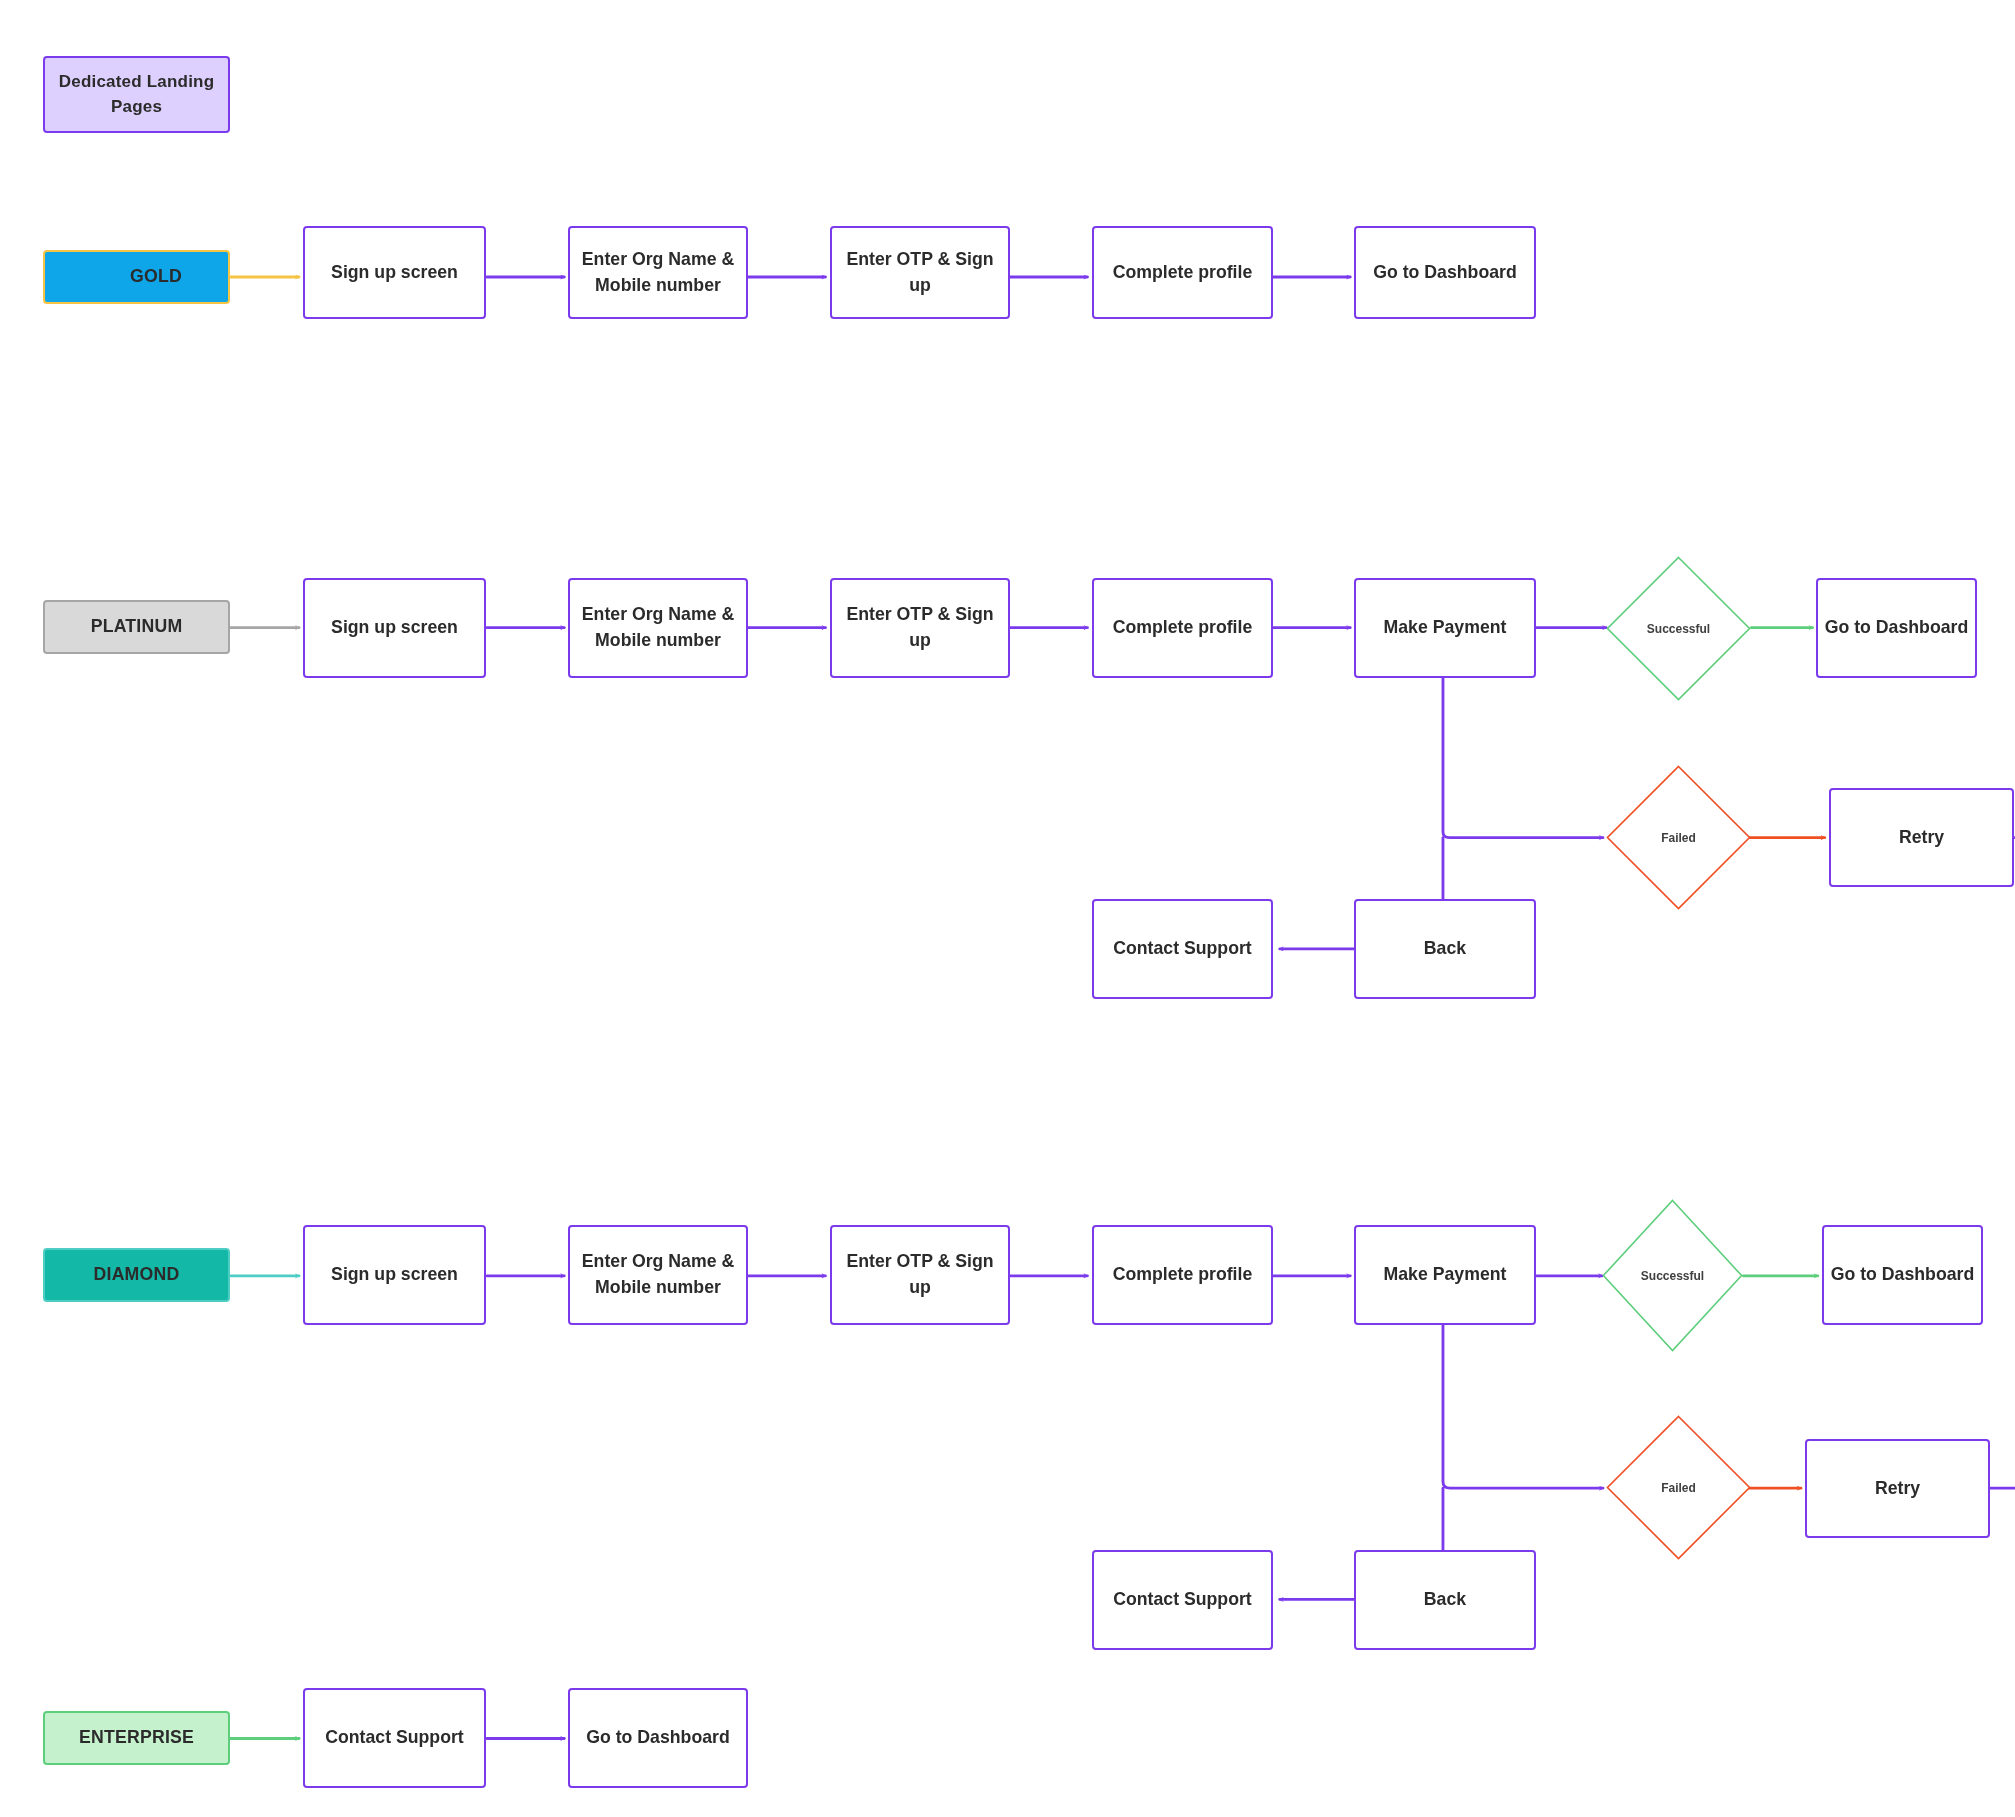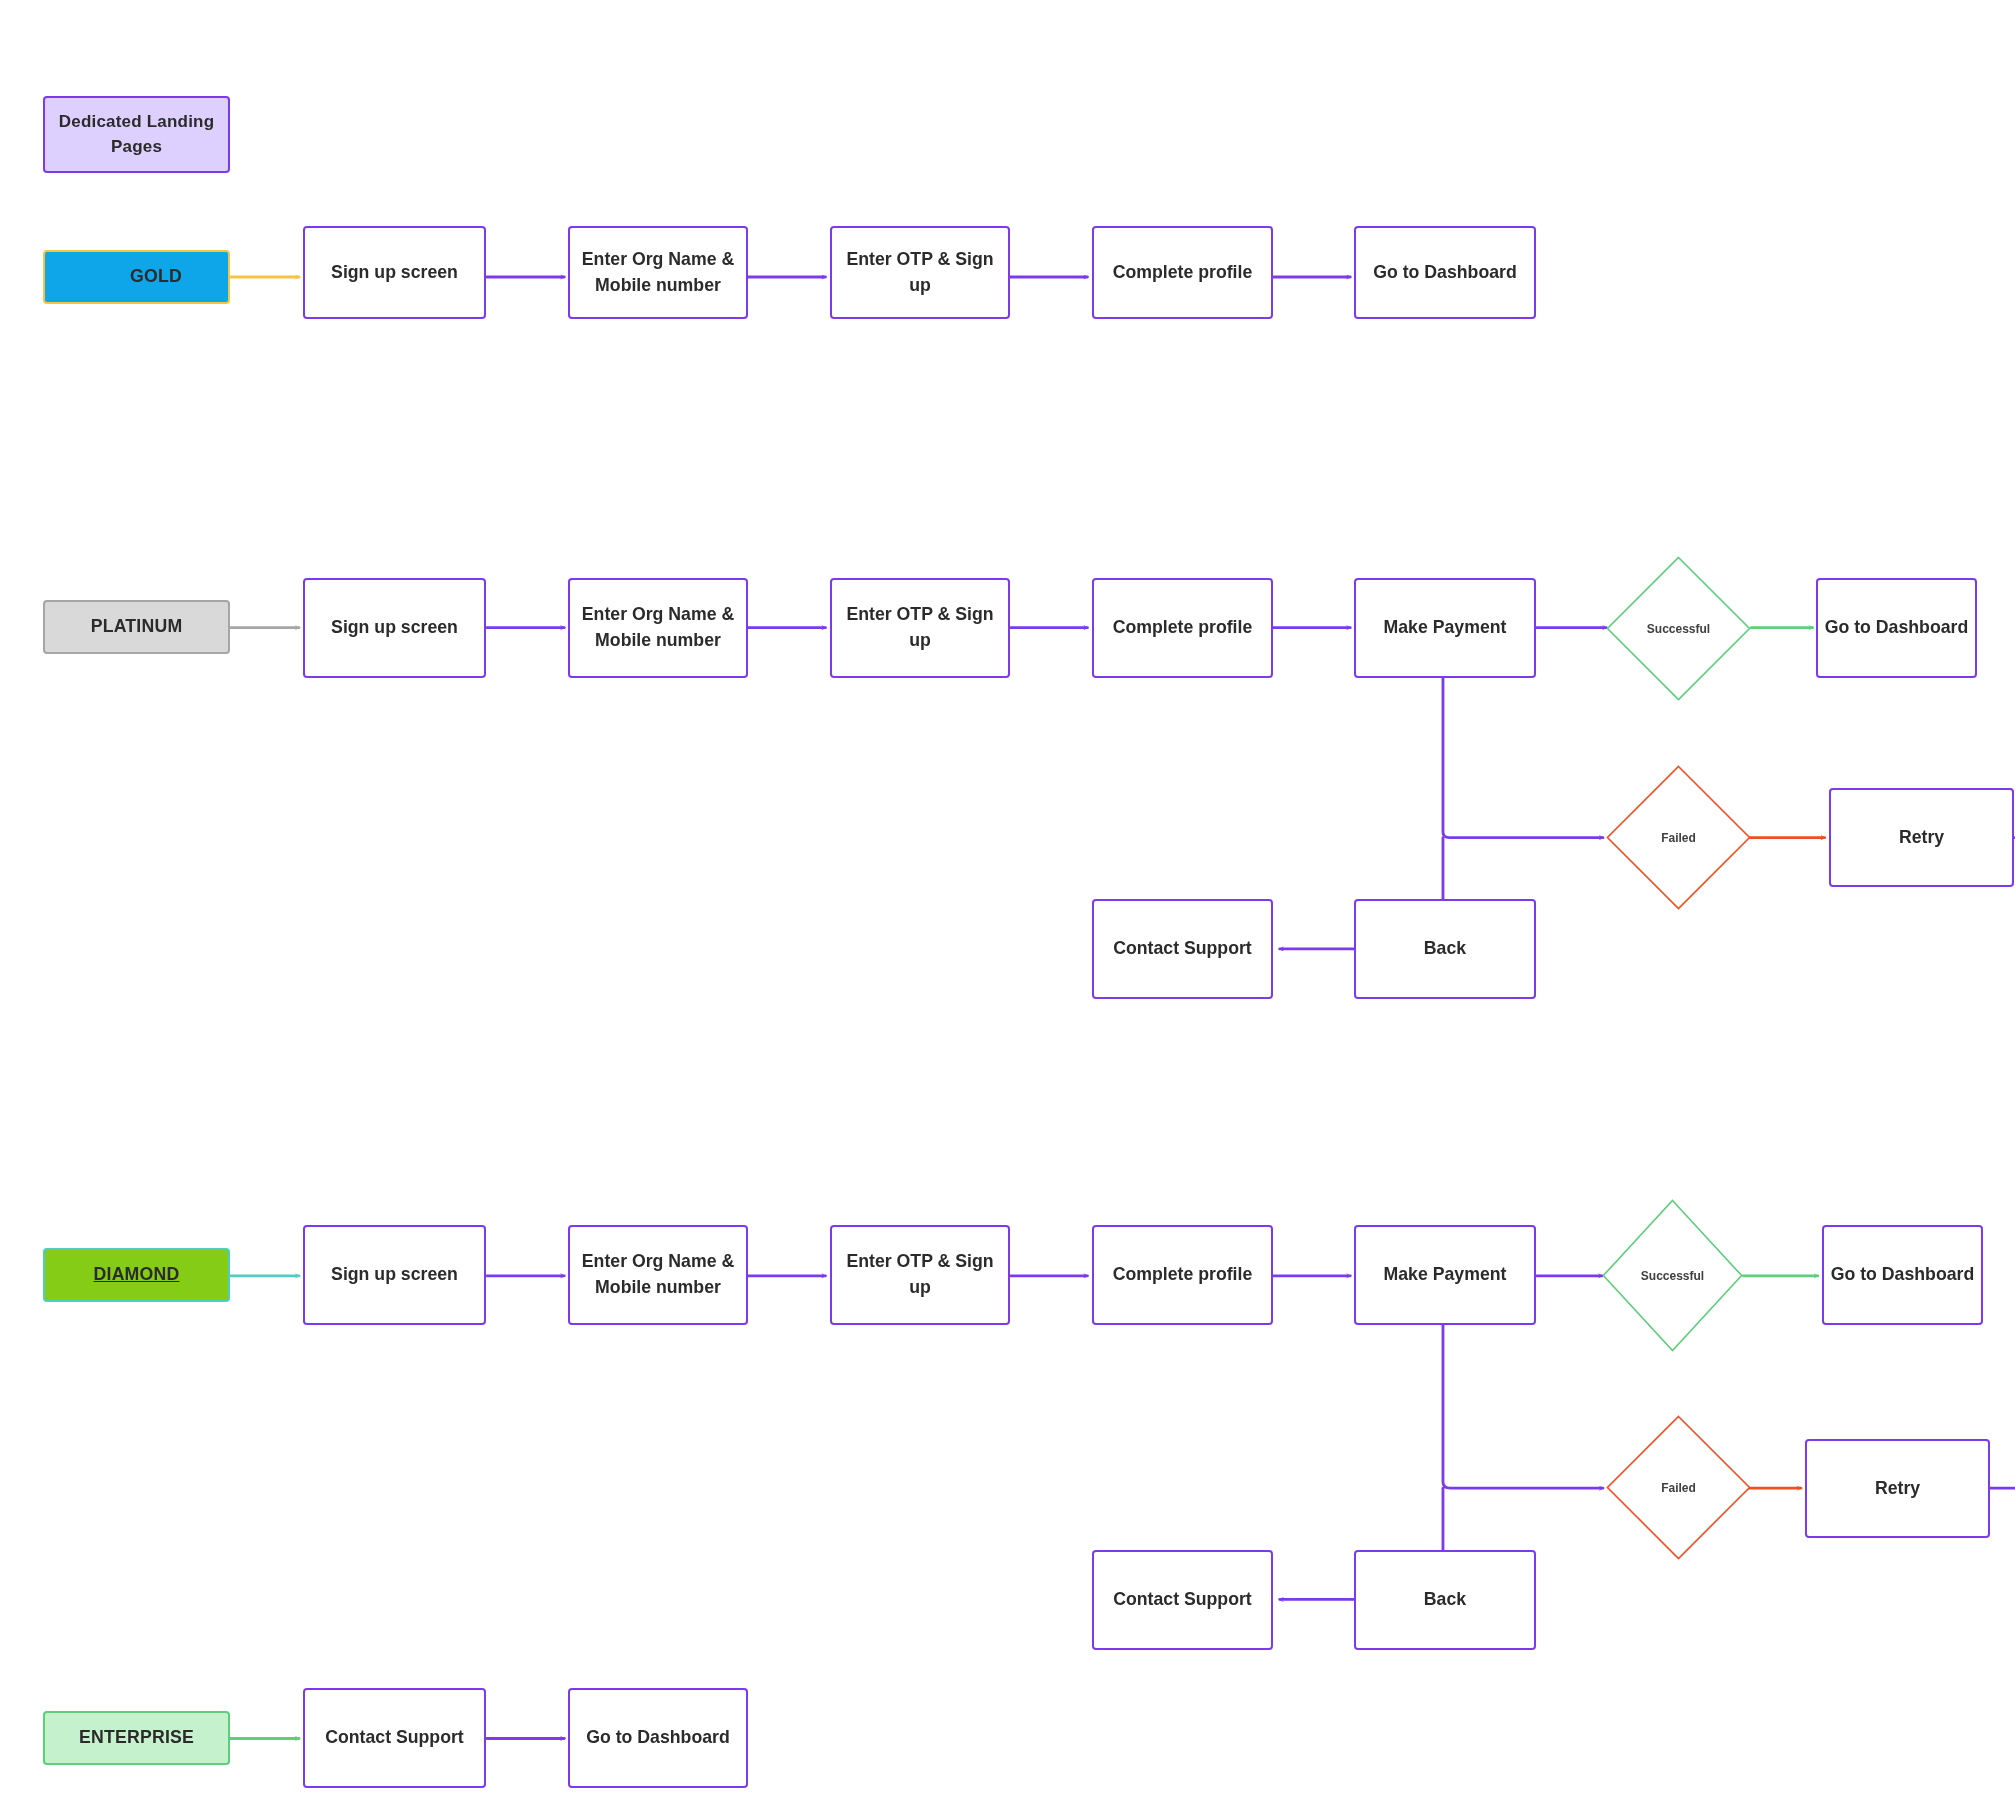--- a/index.html
+++ b/index.html
@@ -7,24 +7,24 @@
   #canvas{position:relative;width:2499px;height:1818px;background:#ffffff;overflow:hidden;}
   .node{
     position:absolute;box-sizing:border-box;
     display:flex;align-items:center;justify-content:center;
     text-align:center;border-radius:4px;
     font-weight:700;color:#2b2b2b;line-height:1.45;
     padding:2.4px 4px;
   }
   .step{border:2px solid #7c3aed;background:#ffffff;font-size:17.7px;}
   .chip{border:2px solid transparent;font-size:17.7px;letter-spacing:0.2px;}
-  .chip.landing{background:#ddd0fe;border-color:#7c3aed;font-size:17px;margin-top:40px;}
+  .chip.landing{background:#ddd0fe;border-color:#7c3aed;font-size:17px;}
   .chip.gold{background:#0ea5e9;border-color:#f6c445;padding-left:43px;}
   .chip.platinum{background:#d9d9d9;border-color:#a6a6a6;}
-  .chip.diamond{background:#84cc16;border-color:#4ecdc4;text-decoration:underline;}
+  .chip.diamond{background:#14b8a6;border-color:#4ecdc4;}
   .chip.enterprise{background:#c5f2cd;border-color:#5dce7b;}
   .diamond-node{
     position:absolute;
     display:flex;align-items:center;justify-content:center;
     font-size:12px;font-weight:700;color:#404040;
     pointer-events:none;
   }
   .diamond-node .dlabel{position:relative;z-index:2;}
   .diamond-node svg{position:absolute;inset:0;width:100%;height:100%;z-index:1;}
   svg.edges{position:absolute;left:0;top:0;width:2499px;height:1818px;pointer-events:none;z-index:0;}

